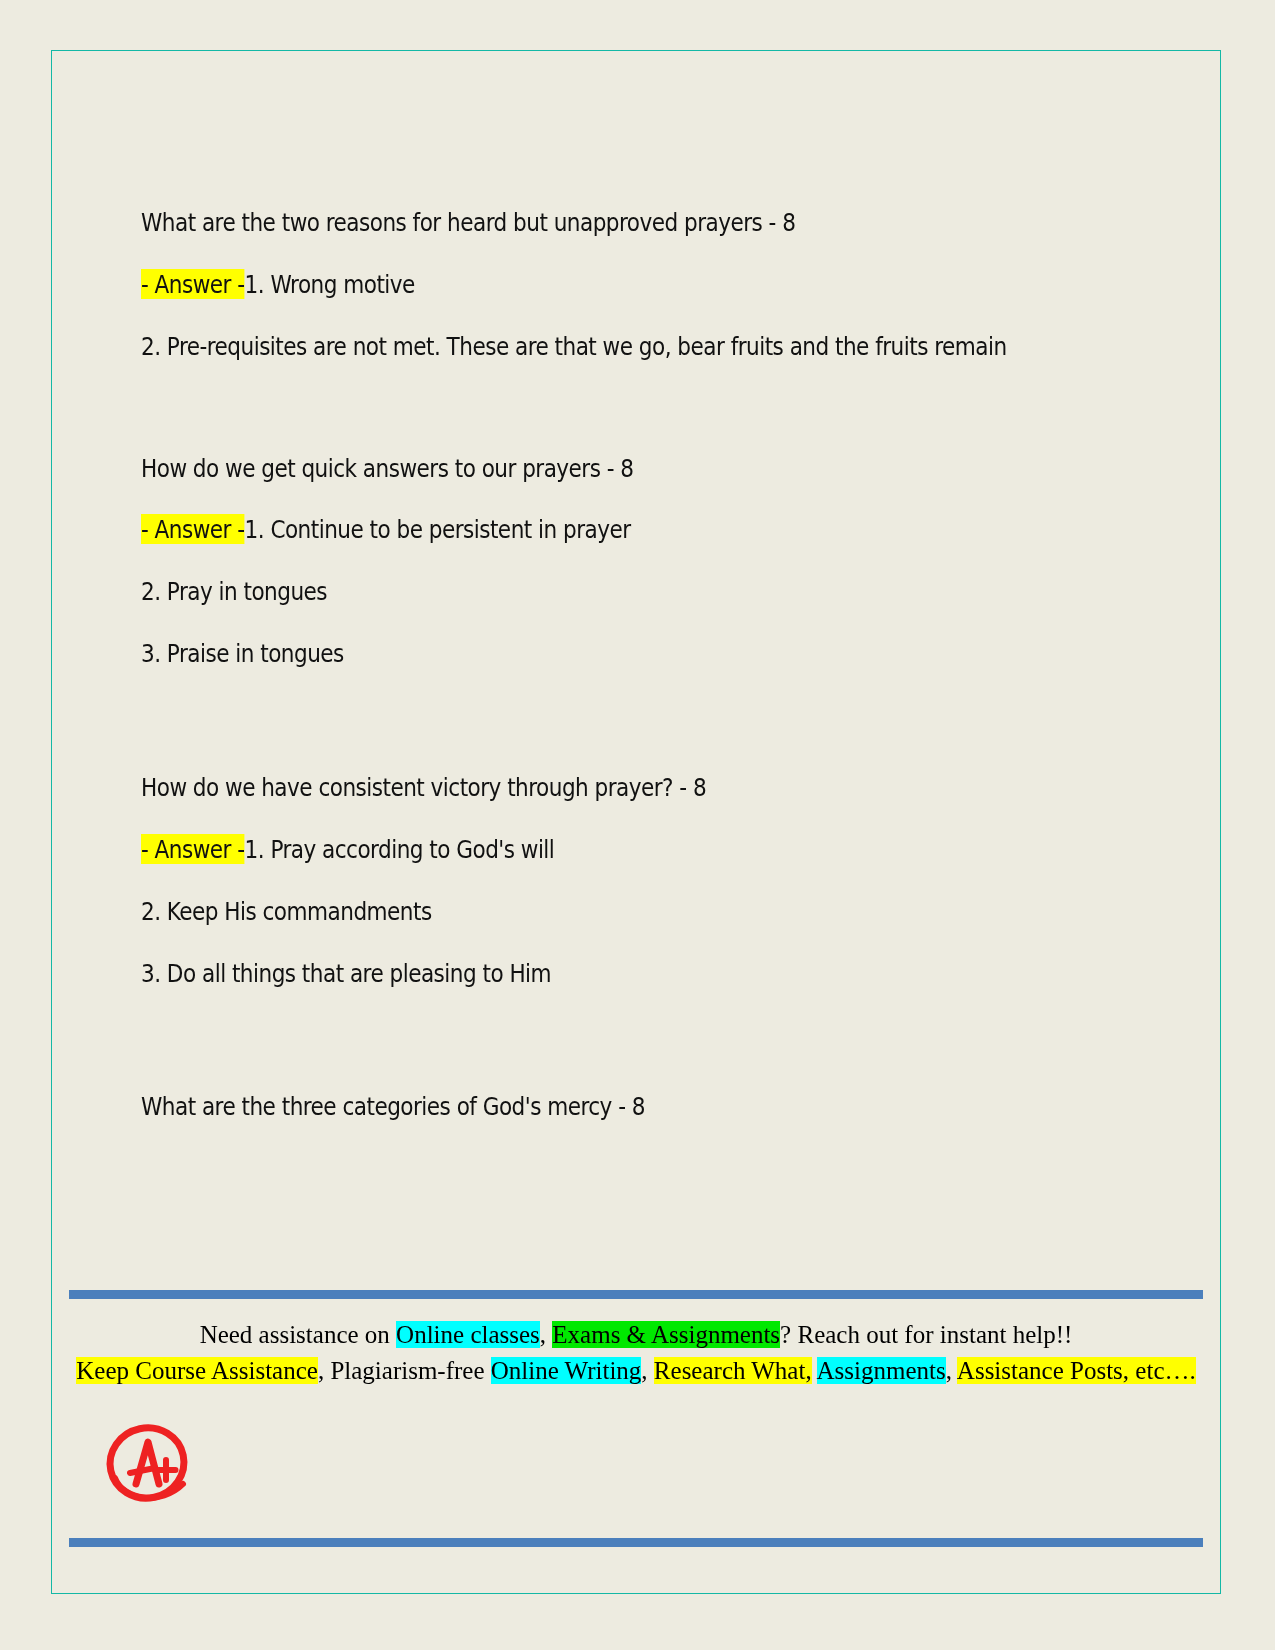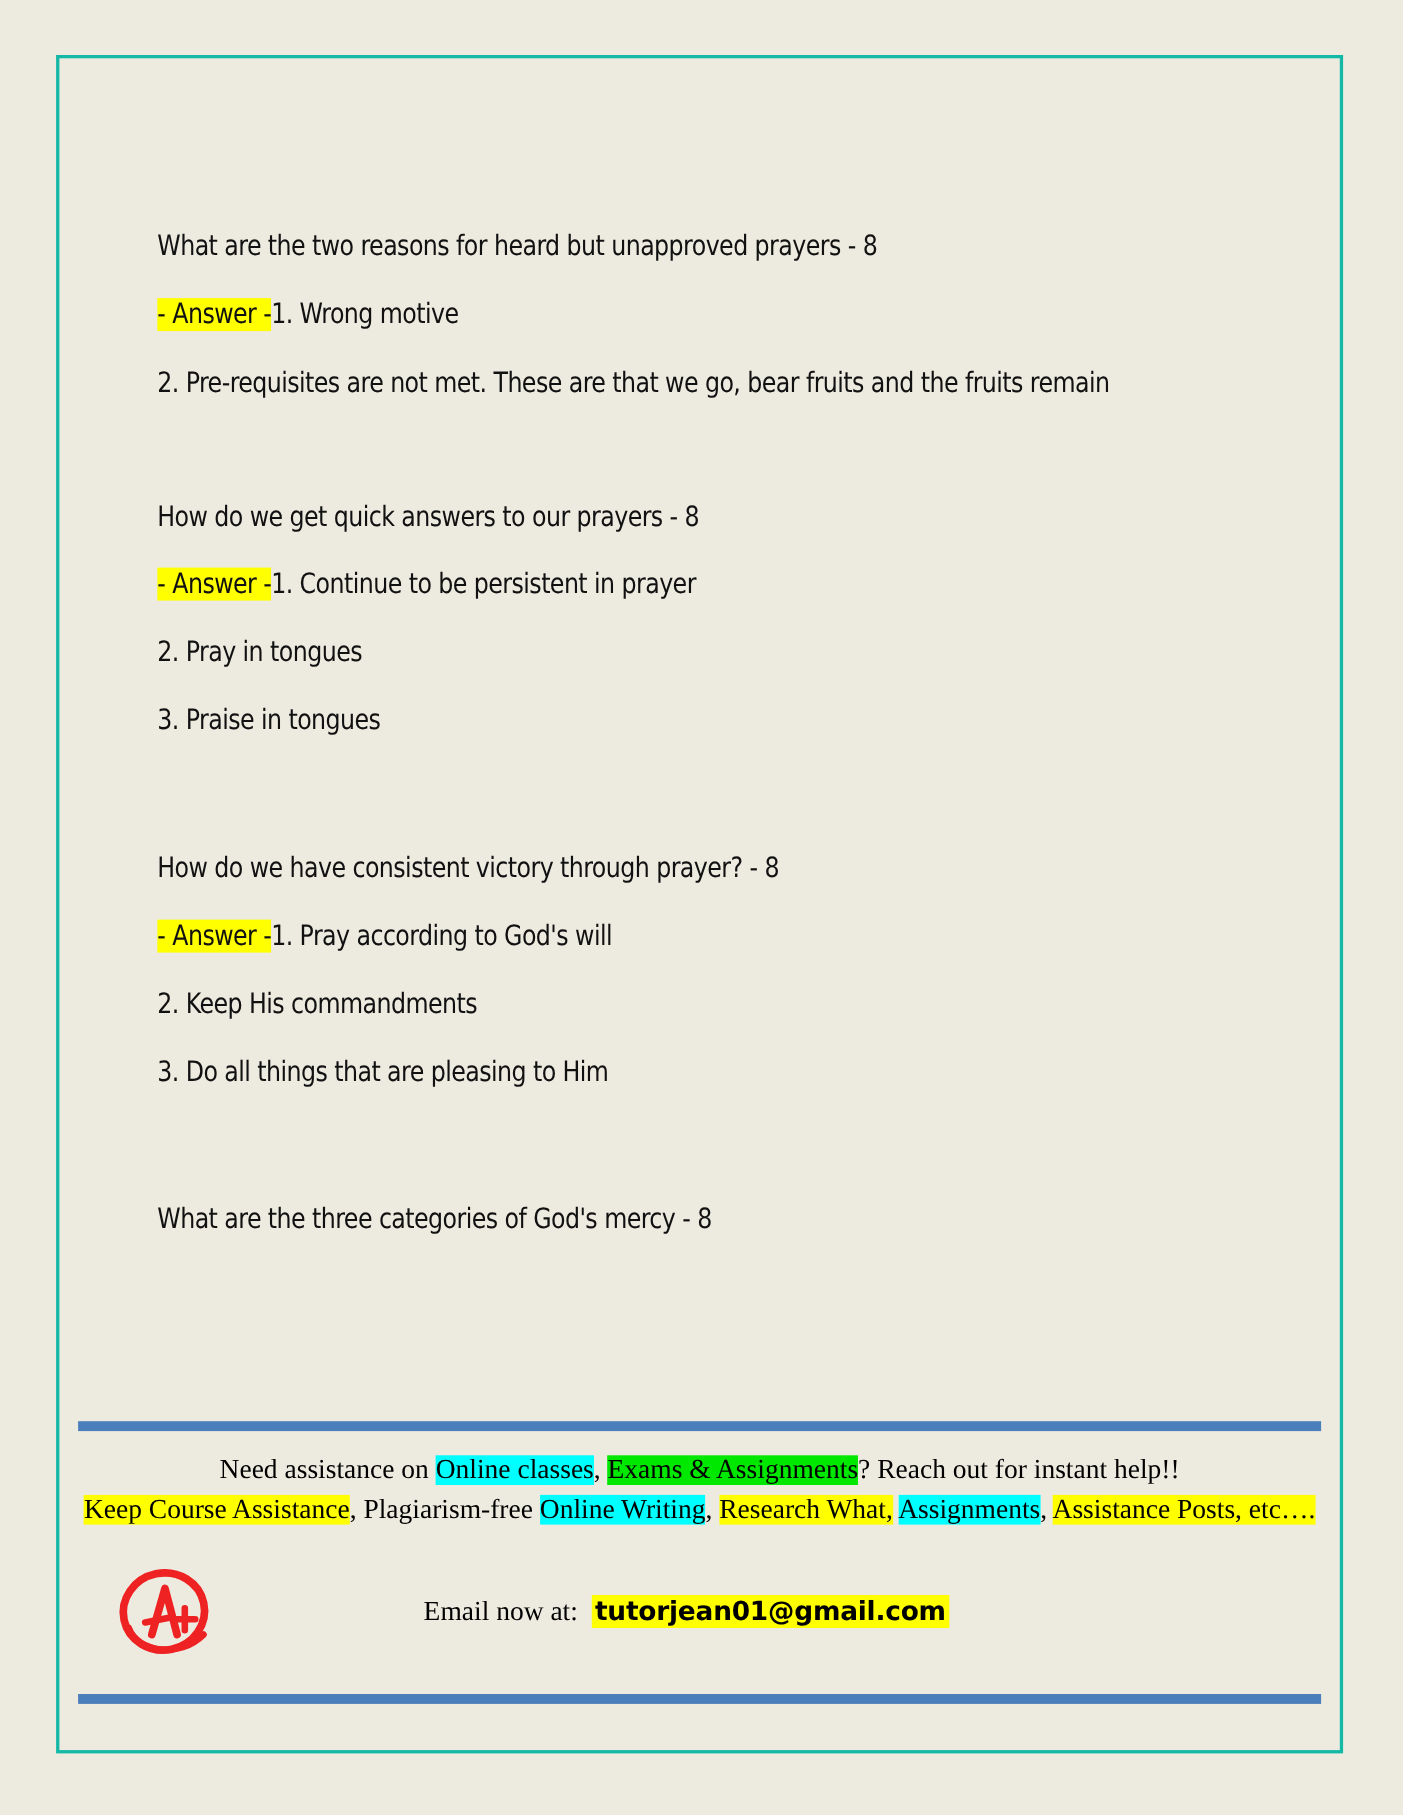--- a/index.html
+++ b/index.html
@@ -12,21 +12,21 @@
     background: #EDEBE0;
     font-family: "Liberation Sans", sans-serif;
     overflow: hidden;
   }
   #page {
     position: absolute;
     left: 51px;
     top: 50px;
     width: 1170px;
     height: 1544px;
-    border: 3px solid #14b8a6;
+    border: 1px solid #14b8a6;
     background: #EDEBE0;
     box-sizing: border-box;
   }
   .content {
     position: absolute;
     left: 89px;
     top: 150px;
     width: 950px;
   }
   .para {
@@ -167,21 +167,20 @@
           <svg width="96" height="96" viewBox="0 0 96 96">
             <ellipse cx="48" cy="47" rx="37" ry="35" fill="none" stroke="#EE2222" stroke-width="7" transform="rotate(-12 48 47)"></ellipse>
             <path d="M16 62 C 24 84, 62 90, 84 68" fill="none" stroke="#EE2222" stroke-width="6" stroke-linecap="round"></path>
             <path d="M37 68 L 49 26 L 60 68" fill="none" stroke="#EE2222" stroke-width="7" stroke-linecap="round" stroke-linejoin="round"></path>
             <path d="M31 57 L 56 52" fill="none" stroke="#EE2222" stroke-width="6" stroke-linecap="round"></path>
             <path d="M67 44 L 67 64 M57.5 54 L 76.5 54" fill="none" stroke="#EE2222" stroke-width="6" stroke-linecap="round"></path>
           </svg>
         </div>
 
         <div class="contact-text">
-          <div class="contact-line"><span>Email now at:</span>&nbsp;&nbsp;<span class="email">tutorjean01@gmail.com</span></div>
         </div>
 
       </div>
 
       <div class="rule rule-bottom"></div>
 
     </div>
   </div>
 
 </div>

